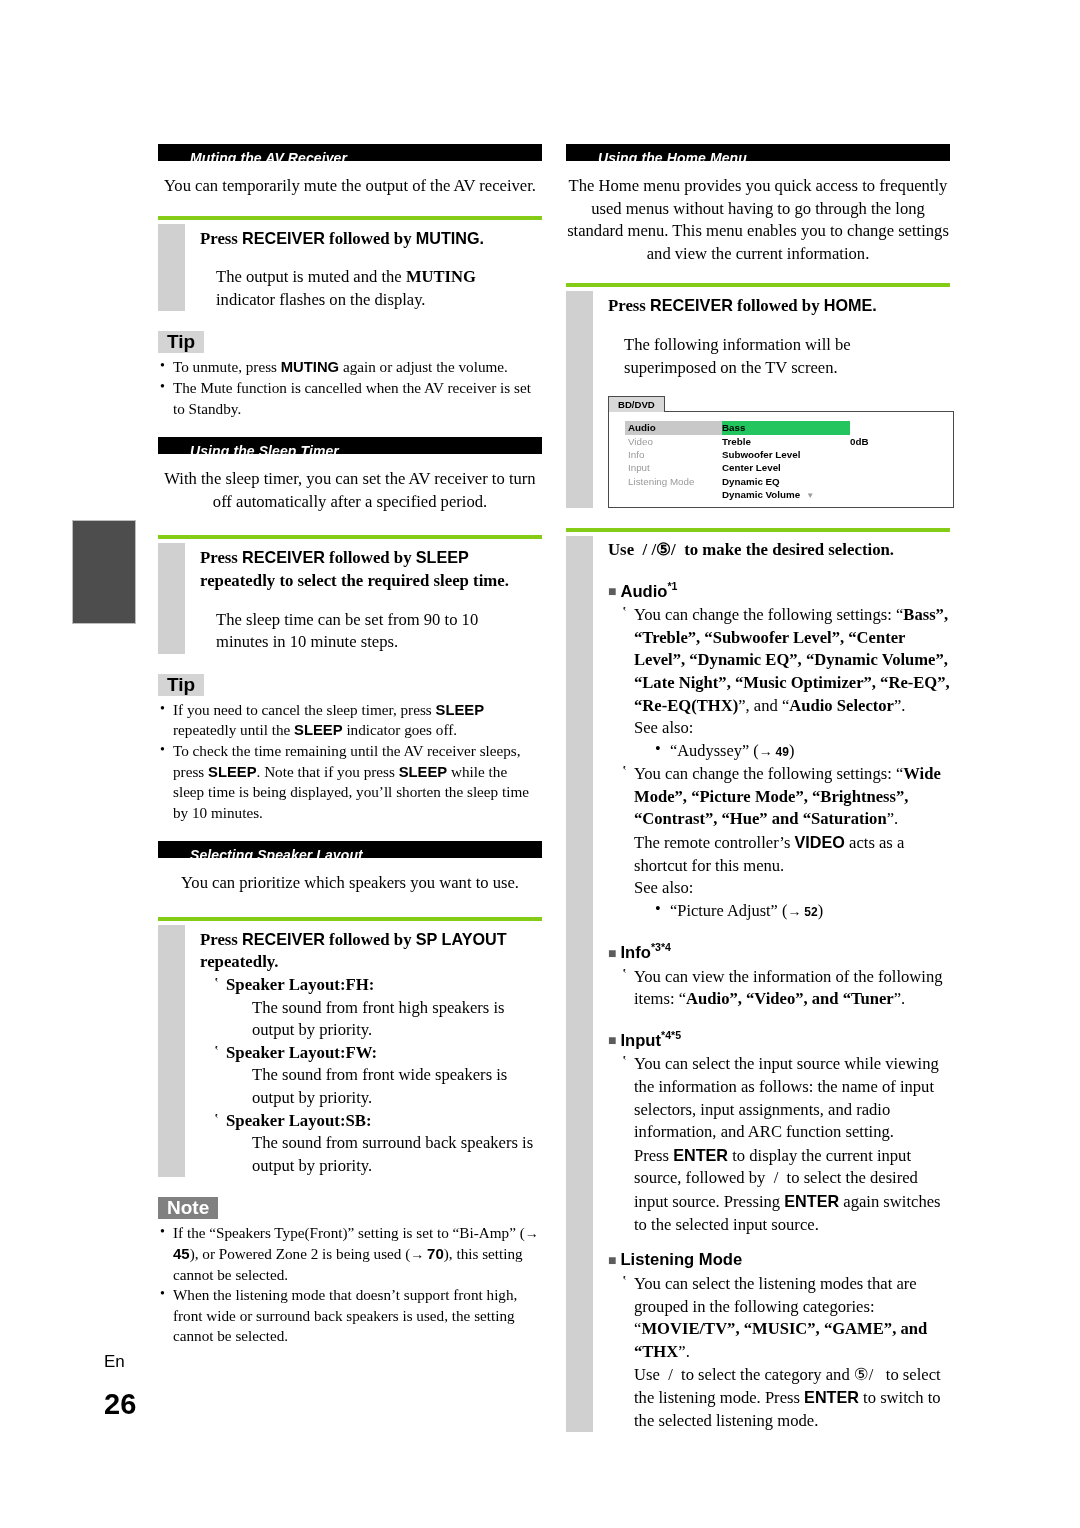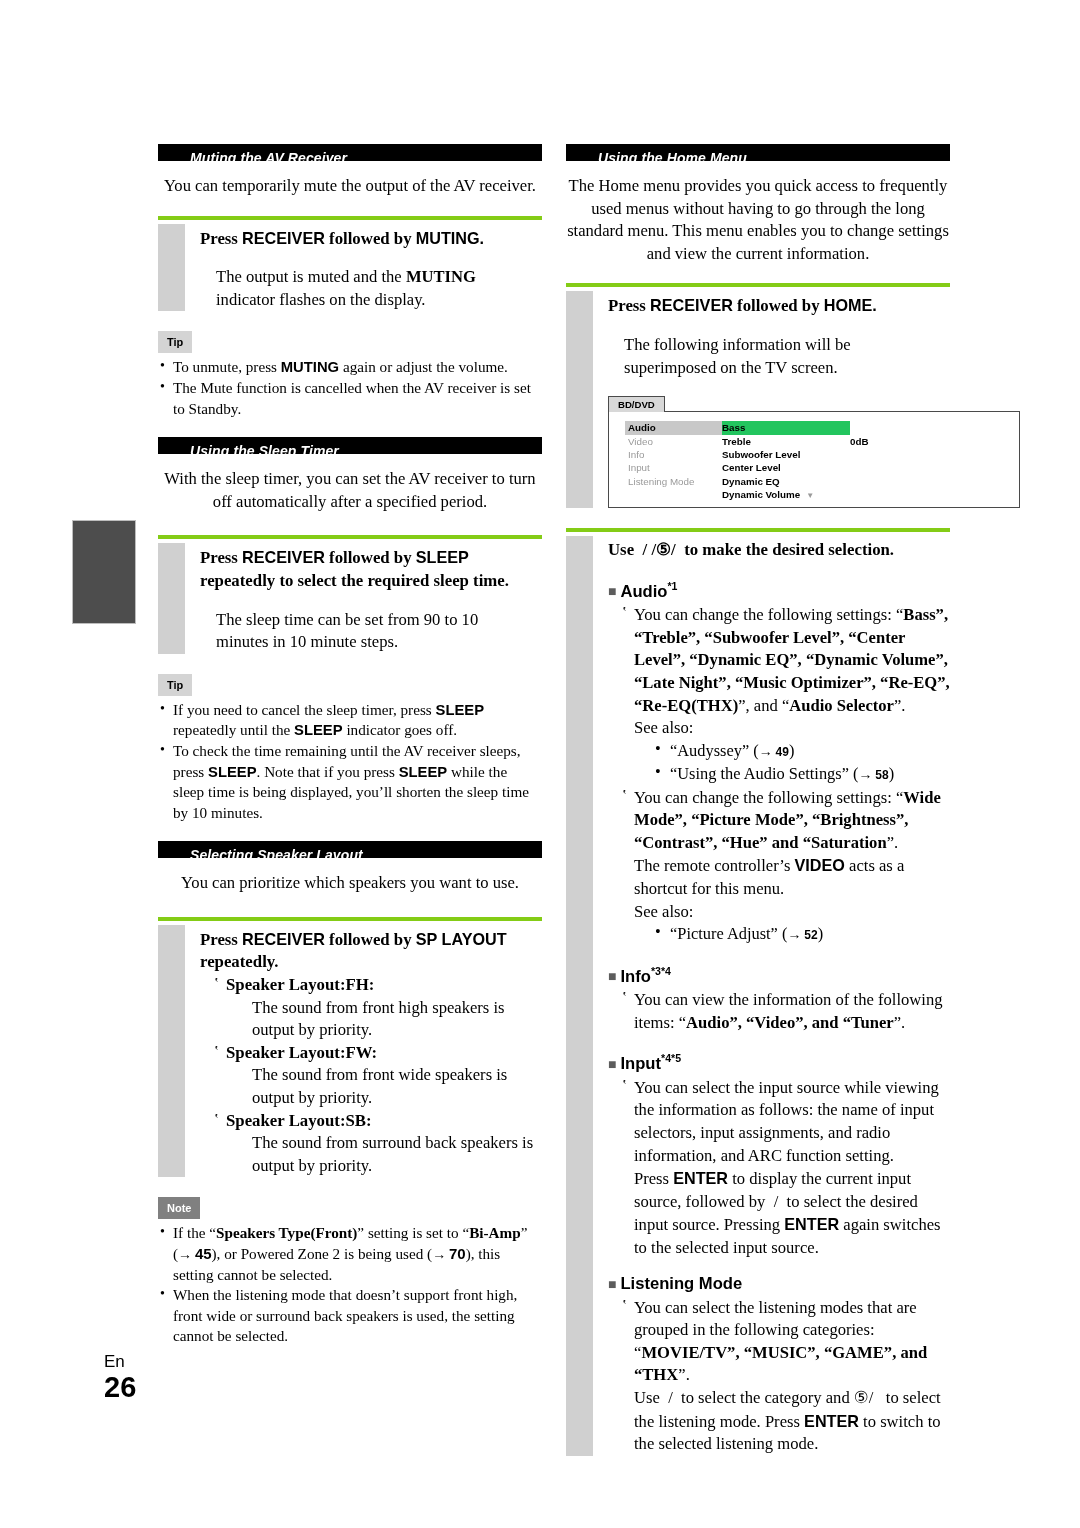--- a/index.html
+++ b/index.html
@@ -120,21 +120,21 @@
     margin: 0 0 0 26px;
     font-size: 16.6px;
     line-height: 22.6px;
   }
 
   
   .badge {
     display: inline-block;
     font-family: "Liberation Sans", sans-serif;
     font-weight: bold;
-    font-size: 11px;
+    font-size: 19px;
     line-height: 22px;
     padding: 0 9px;
     margin-bottom: 4px;
   }
   .badge.tip  { background: #d4d4d4; color: #000000; }
   .badge.note { background: #808080; color: #ffffff; }
 
   
   ul.bul {
     list-style: none;
@@ -153,26 +153,26 @@
     position: absolute;
     left: 2px;
     top: -1px;
     font-size: 14px;
   }
   ul.bul .sansb {
     font-family: "Liberation Sans", sans-serif;
     font-weight: bold;
     font-size: 14.8px;
   }
-  ul.bul .bold { font-weight: bold; }
+  ul.bul .bold { font-weight: normal; }
 
   
   .tvshot {
     margin: 6px 0 16px 0;
-    width: 412px;
+    width: 346px;
     font-family: "Liberation Sans", sans-serif;
   }
   .tvshot .tabrow {
     display: flex;
     align-items: flex-end;
     height: 17px;
   }
   .tvshot .tab {
     border: 1px solid #4a4a4a;
     border-bottom: none;
@@ -311,21 +311,21 @@
     color: #000;
   }
   .footer .lang {
     font-size: 17px;
     line-height: 19px;
   }
   .footer .num {
     font-size: 29px;
     font-weight: bold;
     line-height: 32px;
-    margin-top: 0;
+    margin-top: 17px;
   }
 </style>
 </head>
 <body>
 
 <div class="page">
 
   <div class="edge-tab"></div>
 
   <div class="col col-left">
@@ -464,23 +464,20 @@
         <span class="sq">■</span><span>Audio</span><sup>*1</sup>
       </div>
       <p class="tickpara">
         <span class="tick">‛</span><span>You can change the following settings: “</span><span class="bold">Bass”, “Treble”, “Subwoofer Level”, “Center Level”, “Dynamic EQ”, “Dynamic Volume”, “Late Night”, “Music Optimizer”, “Re-EQ”, “Re-EQ(THX)</span><span>”, and “</span><span class="bold">Audio Selector</span><span>”.</span>
       </p>
       <p class="plainpara">See also:</p>
       <ul class="seealso">
         <li>
           <span>“Audyssey” (</span><span class="arw">→ </span><span class="pg">49</span><span>)</span>
         </li>
-        <li>
-          <span>“Using the Audio Settings” (</span><span class="arw">→ </span><span class="pg">58</span><span>)</span>
-        </li>
       </ul>
 
       <p class="tickpara">
         <span class="tick">‛</span><span>You can change the following settings: “</span><span class="bold">Wide Mode”, “Picture Mode”, “Brightness”, “Contrast”, “Hue” and “Saturation</span><span>”.</span>
       </p>
       <p class="plainpara">
         <span>The remote controller’s </span><span class="sansb">VIDEO</span><span> acts as a shortcut for this menu.</span>
       </p>
       <p class="plainpara">See also:</p>
       <ul class="seealso">

